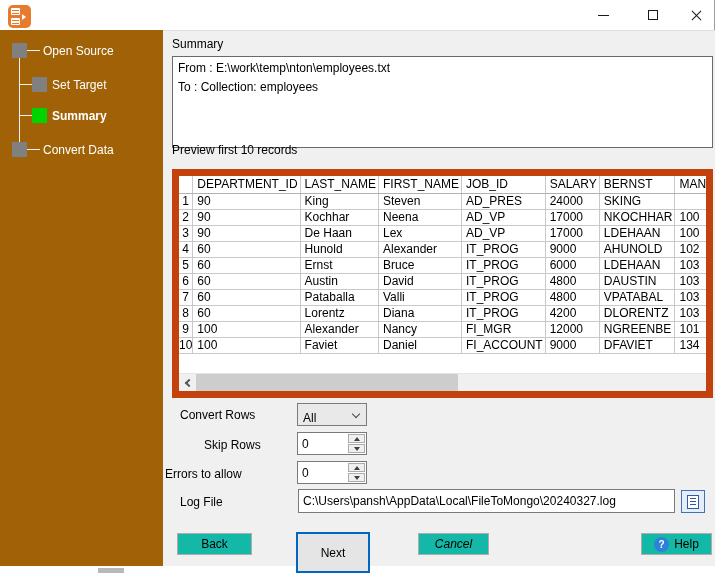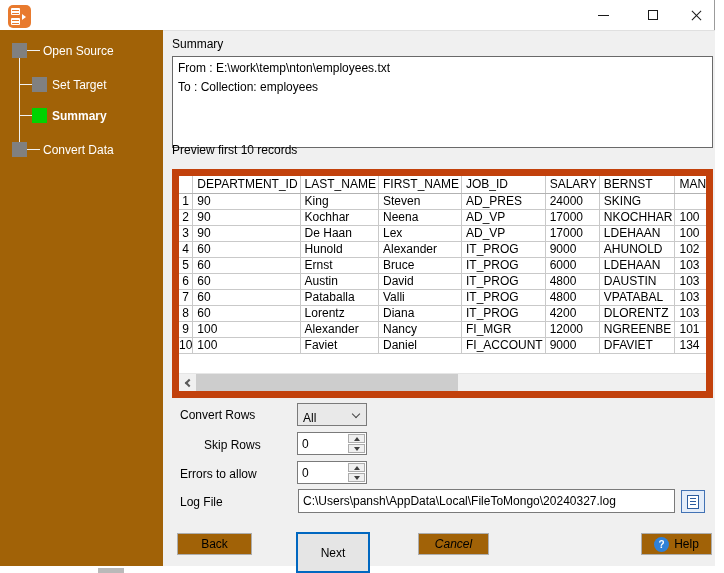--- a/index.html
+++ b/index.html
@@ -81,21 +81,21 @@
 
   .textfield{position:absolute;left:135px;top:458px;width:377px;height:24px;background:#fff;
              border:1px solid #7a7a7a;font-family:"Liberation Sans",sans-serif;font-size:12px;
              padding:0 4px;outline:none;color:#000;}
   .browse-btn{position:absolute;left:518px;top:459px;width:24px;height:23px;background:#e4edf9;
               border:1px solid #4272b4;display:flex;align-items:center;justify-content:center;}
   .doc-icon{position:relative;width:12px;height:14px;background:#fff;border:1px solid #2d5d9f;}
   .doc-icon i{display:block;height:1px;background:#2d5d9f;margin:2px 2px 0 2px;}
 
   
-  .btn{position:absolute;top:502px;height:22px;background:#a16207;border:1px solid #adadad;
+  .btn{position:absolute;top:502px;height:22px;background:#14b8a6;border:1px solid #adadad;
        display:flex;align-items:center;justify-content:center;font-size:12px;color:#000;}
   .btn-back{left:14px;width:75px;}
   .btn-next{left:133px;top:501px;width:74px;height:41px;border:2px solid #0067c0;background:#e5e5e5;}
   .btn-cancel{left:255px;width:71px;font-style:italic;}
   .btn-help{left:478px;width:71px;}
   .help-ico{width:15px;height:15px;border-radius:50%;background:#2f81d8;color:#fff;font-size:10px;
             font-weight:bold;display:flex;align-items:center;justify-content:center;margin-right:5px;}
 </style>
 </head>
 <body>
@@ -314,21 +314,21 @@
       <div class="spin-btns">
         <div class="spin-btn spin-up">
             <div class="tri-up"></div>
           </div>
         <div class="spin-btn spin-down">
             <div class="tri-down"></div>
           </div>
       </div>
     </div>
 
-    <div class="lbl" style="left:17px;top:436px;">Errors to allow</div>
+    <div class="lbl" style="left:2px;top:436px;">Errors to allow</div>
     <div class="spin" style="top:430px;">
       <input value="0" style="">
       <div class="spin-btns">
         <div class="spin-btn spin-up">
             <div class="tri-up"></div>
           </div>
         <div class="spin-btn spin-down">
             <div class="tri-down"></div>
           </div>
       </div>

